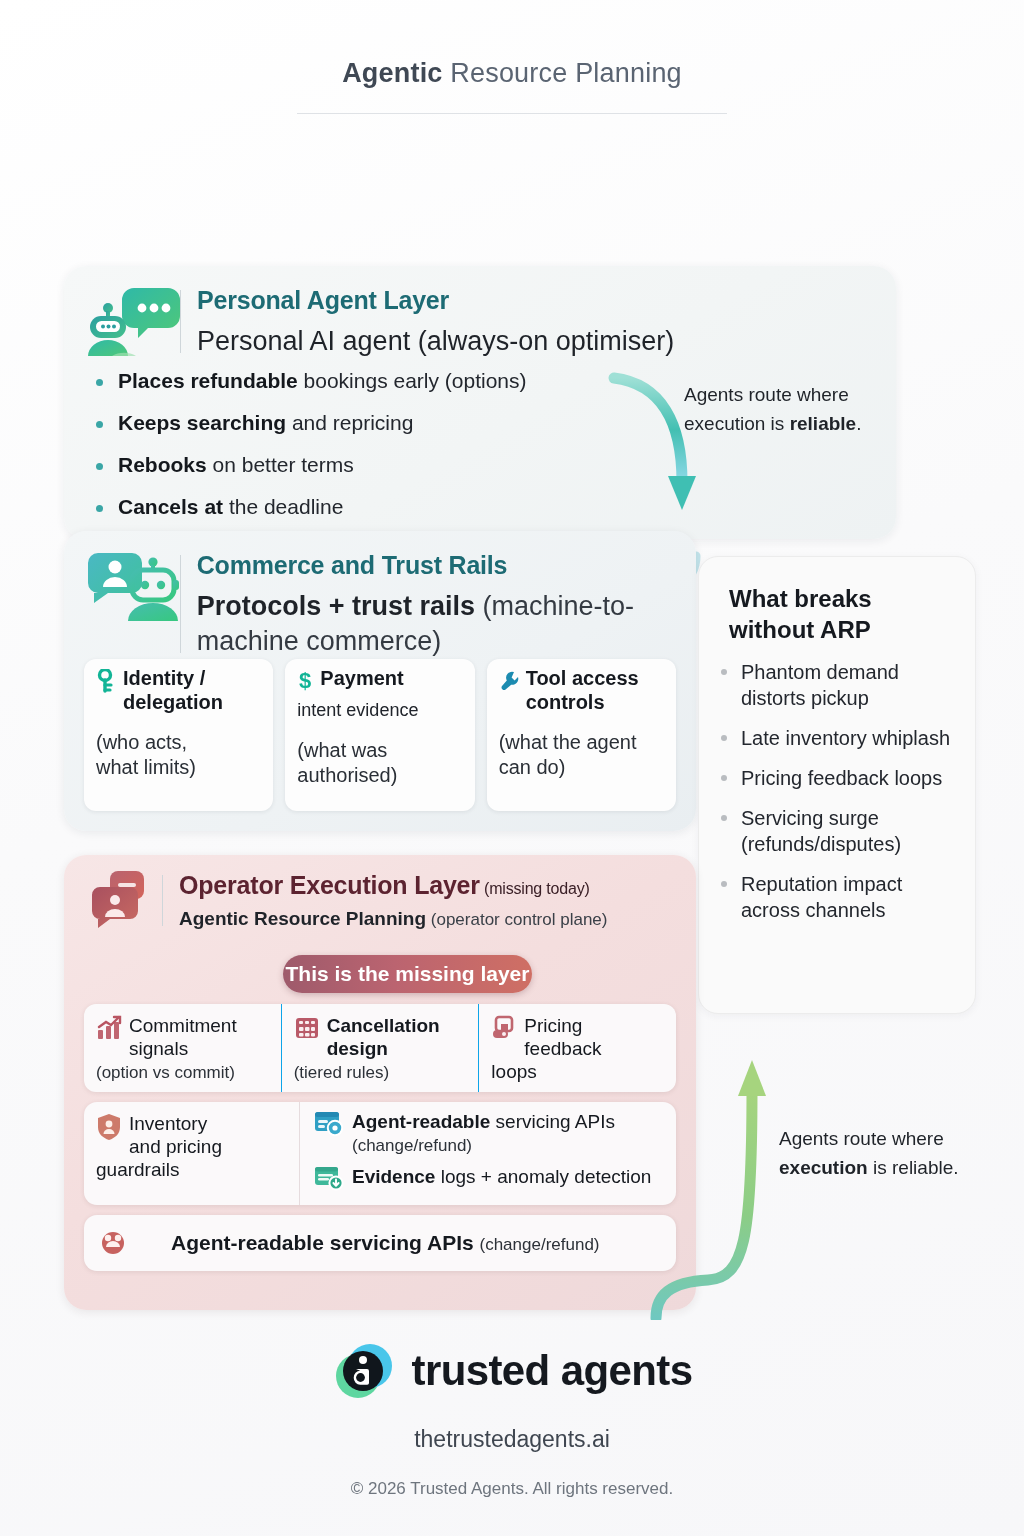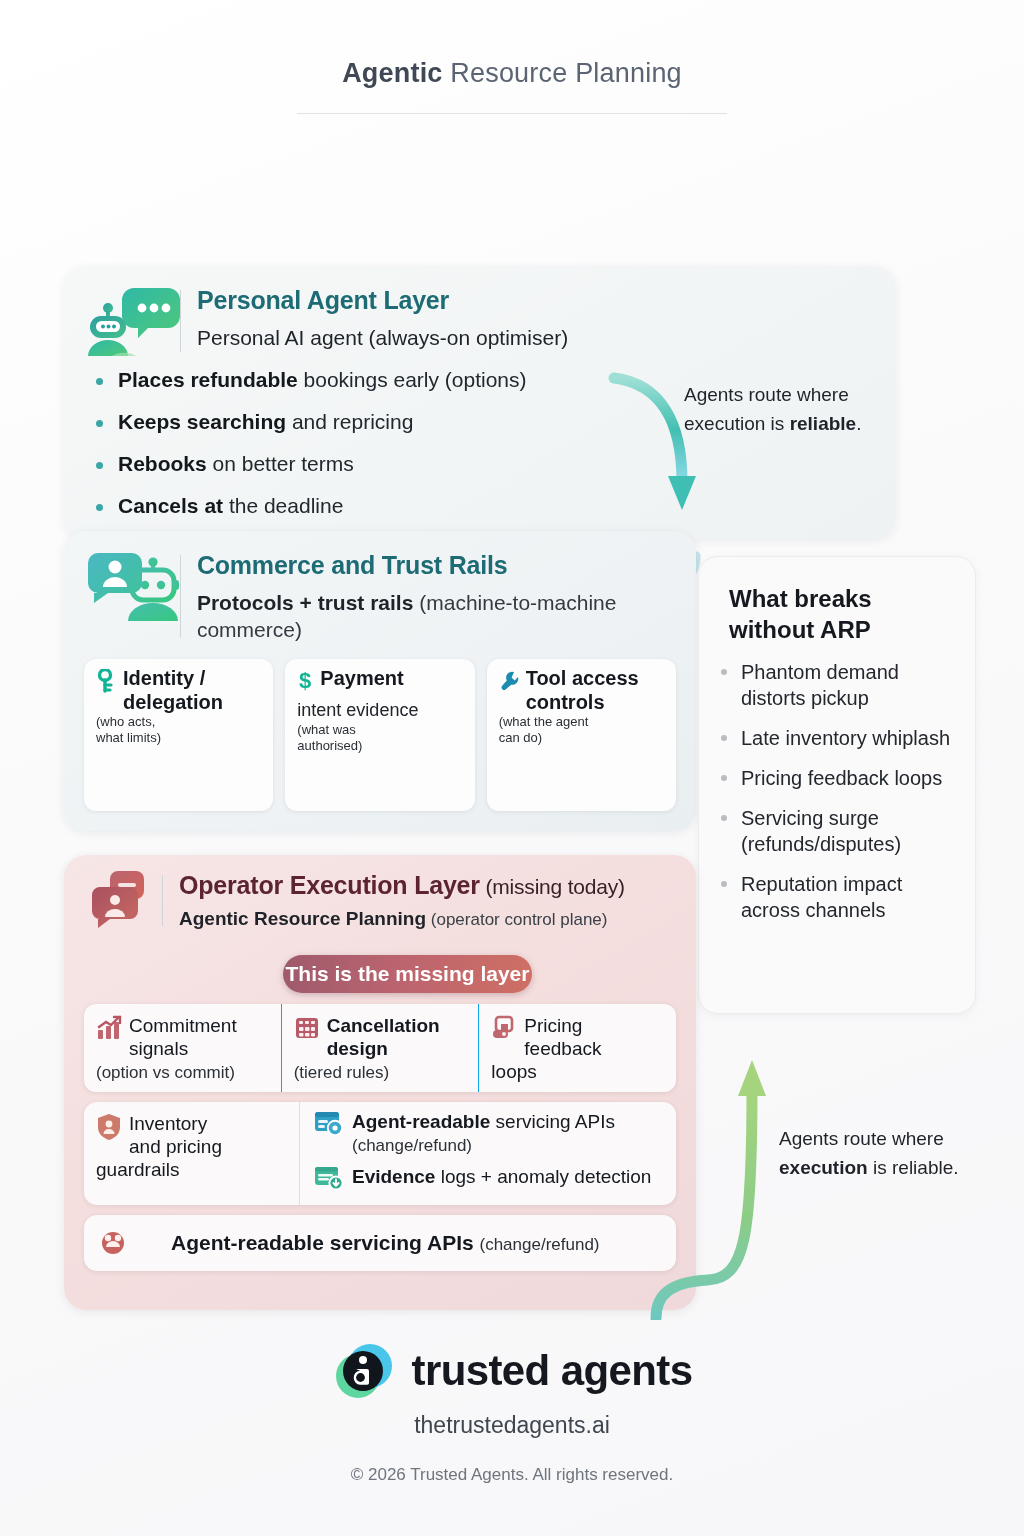--- a/index.html
+++ b/index.html
@@ -48,21 +48,21 @@
     background: #fafafa; border: 1px solid #ececec; border-radius: 20px;
     box-shadow: 0 2px 8px rgba(30,40,50,.05);
   }
 
   .layer-head { display: flex; align-items: flex-start; padding: 18px 22px 0 20px; }
   .layer-icon { flex: 0 0 auto; width: 96px; height: 74px; position: relative; }
   .head-divider { width: 1px; align-self: stretch; background: #cfd6da; margin: 6px 16px 6px 0; }
   .head-text { flex: 1 1 auto; padding-top: 2px; }
   .layer-title { font-size: 25px; font-weight: 700; color: #1d6b74; letter-spacing: -.2px; }
   .layer-title.red { color: #5c2330; }
-  .layer-sub { font-size: 21px; color: #1f2329; margin-top: 9px; line-height: 1.3; }
+  .layer-sub { font-size: 27px; color: #1f2329; margin-top: 9px; line-height: 1.3; }
   .layer-sub b { font-weight: 700; }
   .layer-sub .muted { color: #343a42; font-weight: 400; }
   .layer-sub.small { font-size: 19px; }
   .layer-sub .tiny { font-size: 17px; color: #3a4048; }
 
   
   .bullets { list-style: none; padding: 10px 0 0 32px; }
   .bullets li { position: relative; font-size: 21px; color: #23272e; margin-bottom: 18px; padding-left: 22px; }
   .bullets li:before { content:""; position:absolute; left:0; top:10px; width:7px; height:7px;
     border-radius:50%; background:#3aa6a6; }
@@ -78,21 +78,21 @@
   .arrow-svg { position: absolute; pointer-events: none; }
 
   
   .trust-row { position: absolute; left: 20px; top: 128px; width: 592px; display: flex; gap: 12px; }
   .trust-card { flex: 1 1 0; background: #fdfdfd; border-radius: 12px; padding: 8px 12px 16px 12px;
     min-height: 152px; box-shadow: 0 1px 4px rgba(30,40,50,.09); }
   .trust-card .tc-top { display: flex; align-items: flex-start; gap: 7px; }
   .tc-glyph { flex: 0 0 auto; font-size: 22px; line-height: 1; color: #13b49c; padding-top: 2px; }
   .tc-title { font-size: 20px; font-weight: 700; color: #15191f; line-height: 1.18; }
   .tc-body { font-size: 18px; color: #20242b; line-height: 1.25; margin-top: 2px; }
-  .tc-note { font-size: 13px; color: #2a2f36; line-height: 1.25; margin-top: 0; }
+  .tc-note { font-size: 20px; color: #2a2f36; line-height: 1.25; margin-top: 16px; }
 
   
   .breaks-title { padding: 26px 26px 0 30px; font-size: 24px; font-weight: 700; color: #15191f; line-height: 1.3; }
   .breaks-list { list-style: none; padding: 14px 22px 0 42px; }
   .breaks-list li { position: relative; font-size: 20px; color: #23272e; line-height: 1.3; margin-bottom: 14px; }
   .breaks-list li:before { content:""; position:absolute; left:-20px; top:10px; width:6px; height:6px;
     border-radius:50%; background:#b9bcc0; }
 
   
   .missing-badge { position: absolute; left: 219px; top: 100px; width: 249px; height: 38px;
@@ -123,21 +123,21 @@
 
   #op-row3 .txt { font-size: 21px; color: #15191f; }
   #op-row3 .txt .b { font-weight: 700; }
   #op-row3 .txt .n { font-size: 17px; color: #2c3138; }
 
   
   .footer { position: absolute; left: 0; top: 1340px; width: 1024px; text-align: center; }
   .logo-row { display: inline-flex; align-items: center; gap: 18px; }
   .logo-mark { width: 62px; height: 62px; position: relative; }
   .brandname { font-size: 42px; font-weight: 600; color: #15191f; letter-spacing: -.6px; }
-  .domain { margin-top: 6px; font-size: 23px; color: #3f4650; }
+  .domain { margin-top: 20px; font-size: 23px; color: #3f4650; }
   .copyright { margin-top: 26px; font-size: 17px; color: #6e757e; }
 </style>
 </head>
 <body>
 
 <div class="page">
 
   <div class="brand-head">
     <div class="kicker"><b>Agentic</b><span> Resource Planning</span></div>
     <div class="rule"></div>
@@ -315,21 +315,21 @@
           </defs>
           <rect x="26" y="2" width="34" height="28" rx="8" fill="url(#g3)"></rect>
           <rect x="34" y="14" width="18" height="4" rx="2" fill="#f6e4e4"></rect>
           <path d="M16 18 h30 a8 8 0 0 1 8 8 v16 a8 8 0 0 1 -8 8 h-20 l-12 9 v-9 h2 a8 8 0 0 1 -8 -8 v-16 a8 8 0 0 1 8 -8 z" fill="url(#g3b)"></path>
           <circle cx="31" cy="31" r="5" fill="#fbeaea"></circle>
           <path d="M21 48 a10 8 0 0 1 20 0 z" fill="#fbeaea"></path>
         </svg>
       </div>
       <div class="head-divider" style="margin-left:0"></div>
       <div class="head-text">
-        <div class="layer-title red"><span>Operator Execution Layer</span><span style="font-weight:400;font-size:21px;color:#3b2027"> (missing today)</span></div>
+        <div class="layer-title red"><span>Operator Execution Layer</span><span style="font-weight:400;font-size:16px;color:#3b2027"> (missing today)</span></div>
         <div class="layer-sub small" style="margin-top:7px"><b>Agentic Resource Planning</b><span class="tiny"> (operator control plane)</span></div>
       </div>
     </div>
 
     <div class="missing-badge">This is the missing layer</div>
 
     <div class="op-card" id="op-row1">
       <div class="op-cell">
         <span class="op-ico">
           <svg width="26" height="26" viewBox="0 0 26 26">

